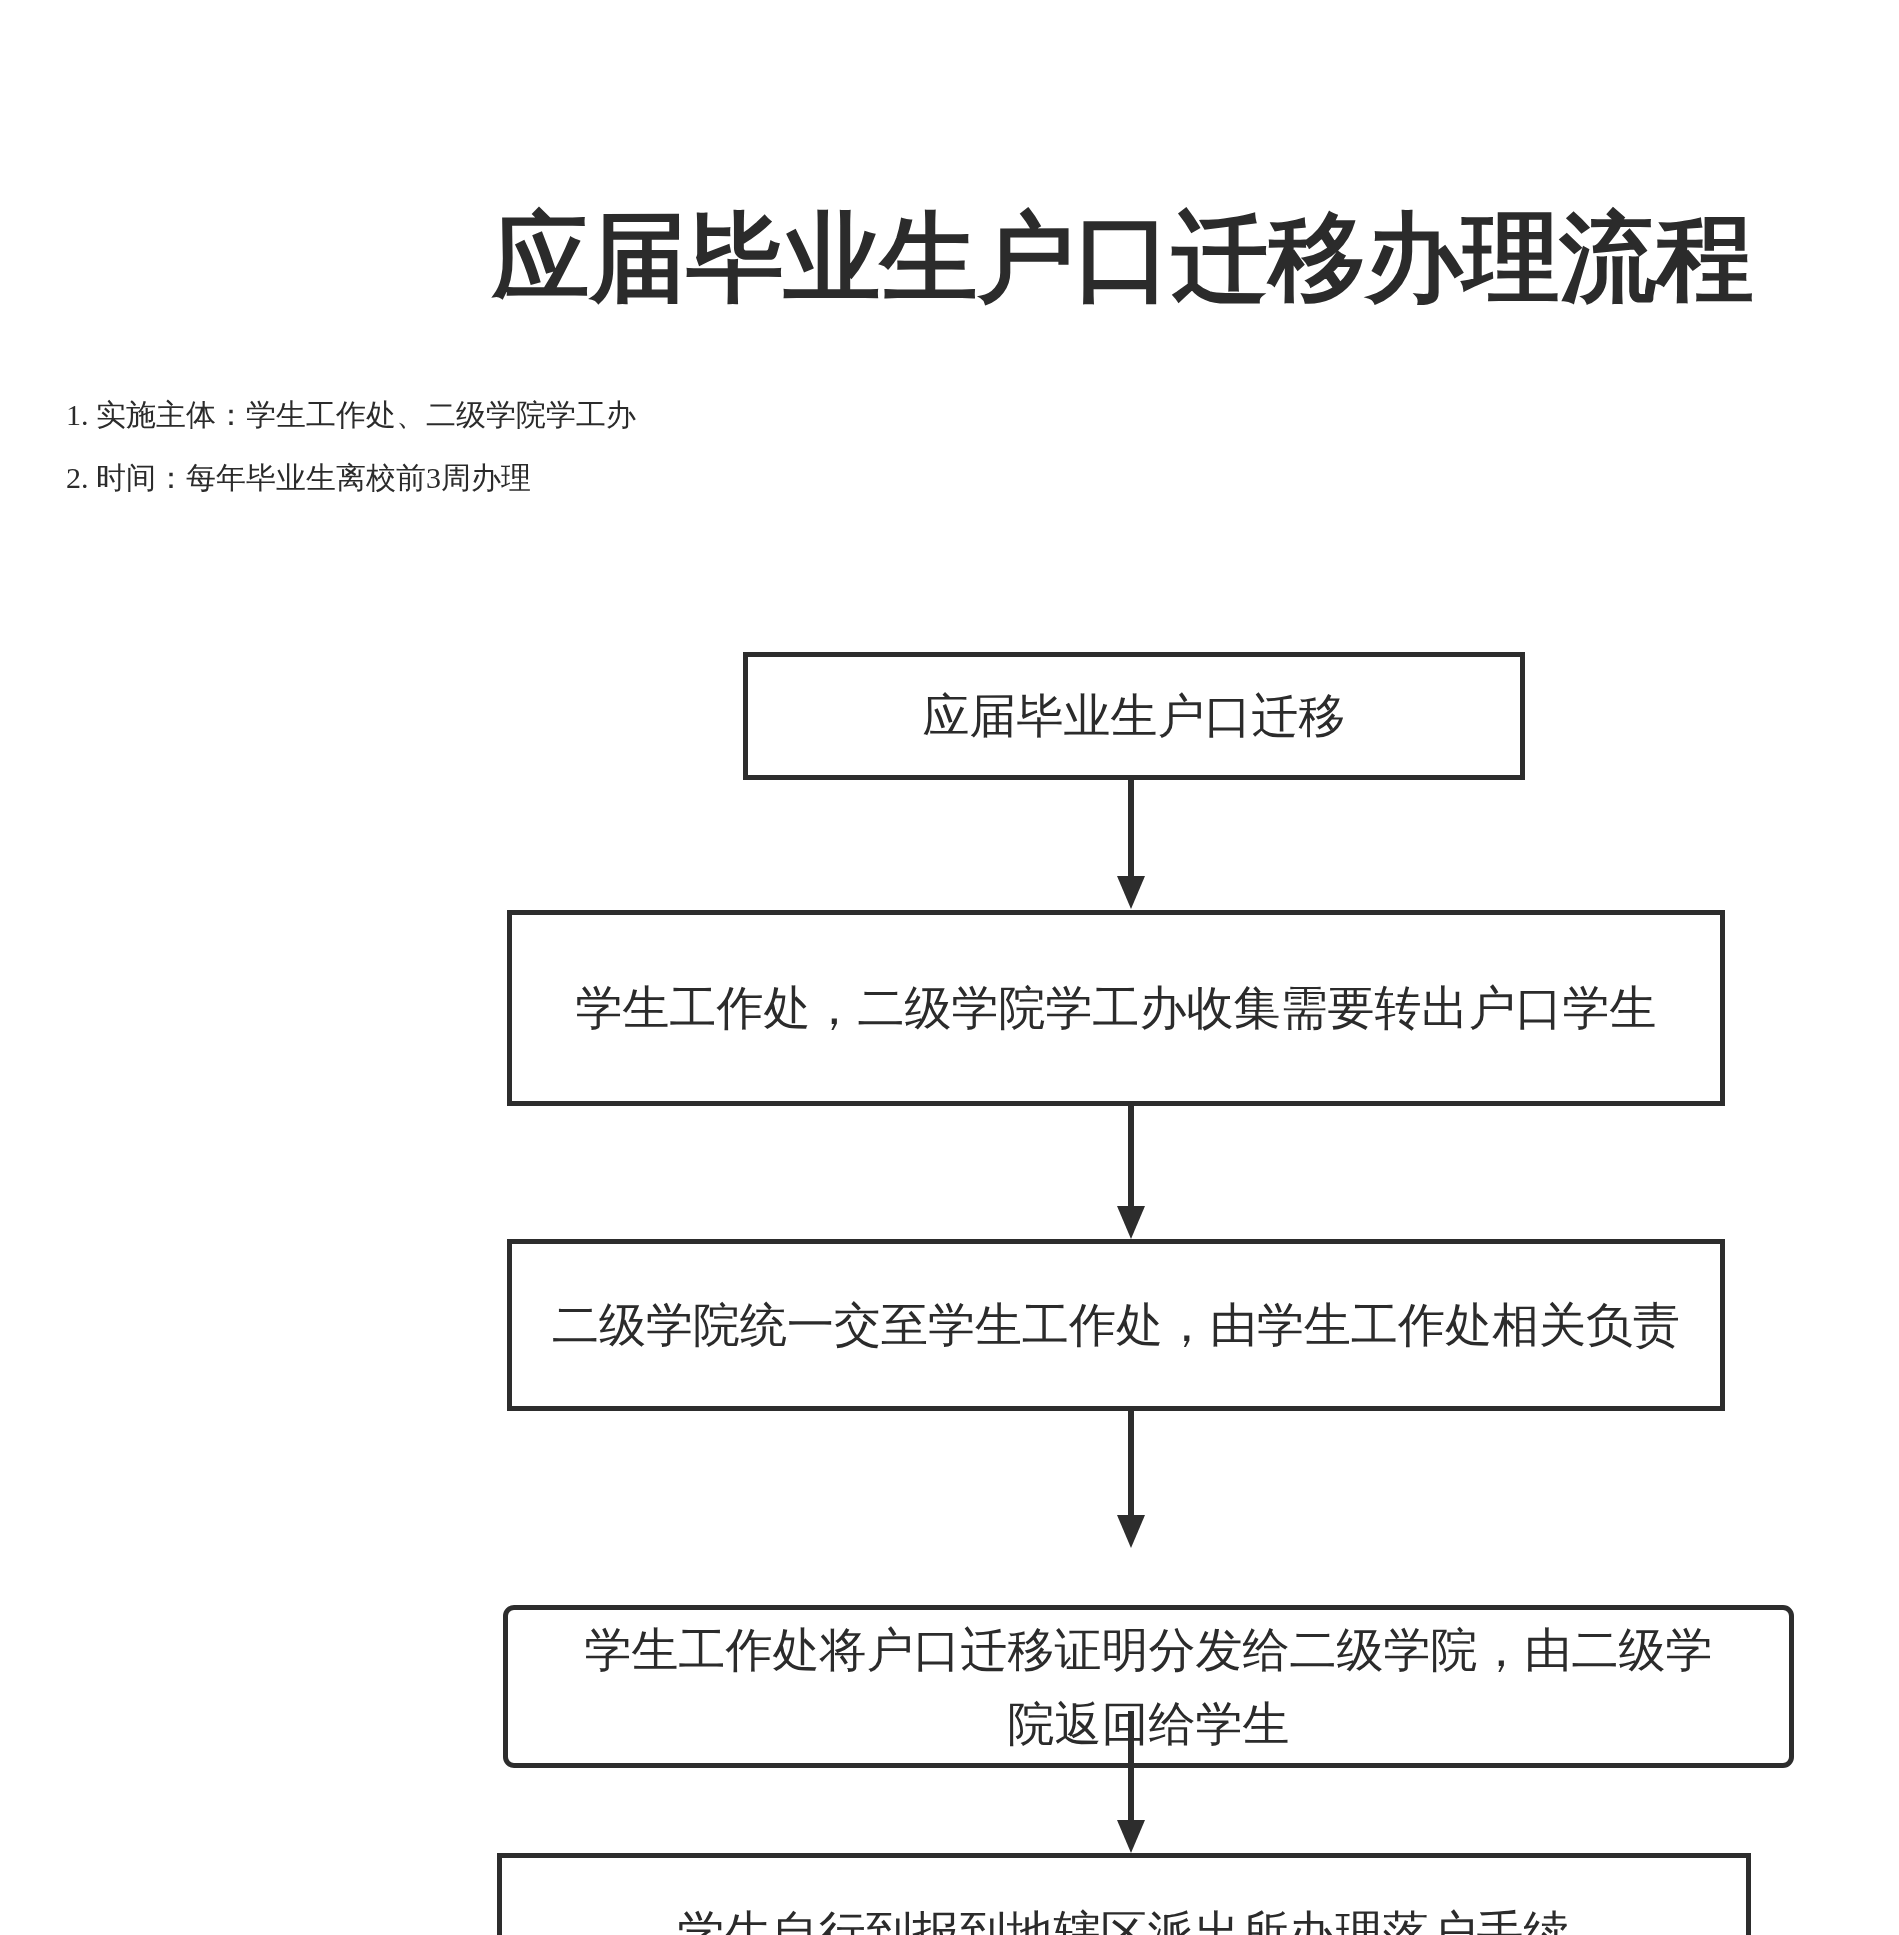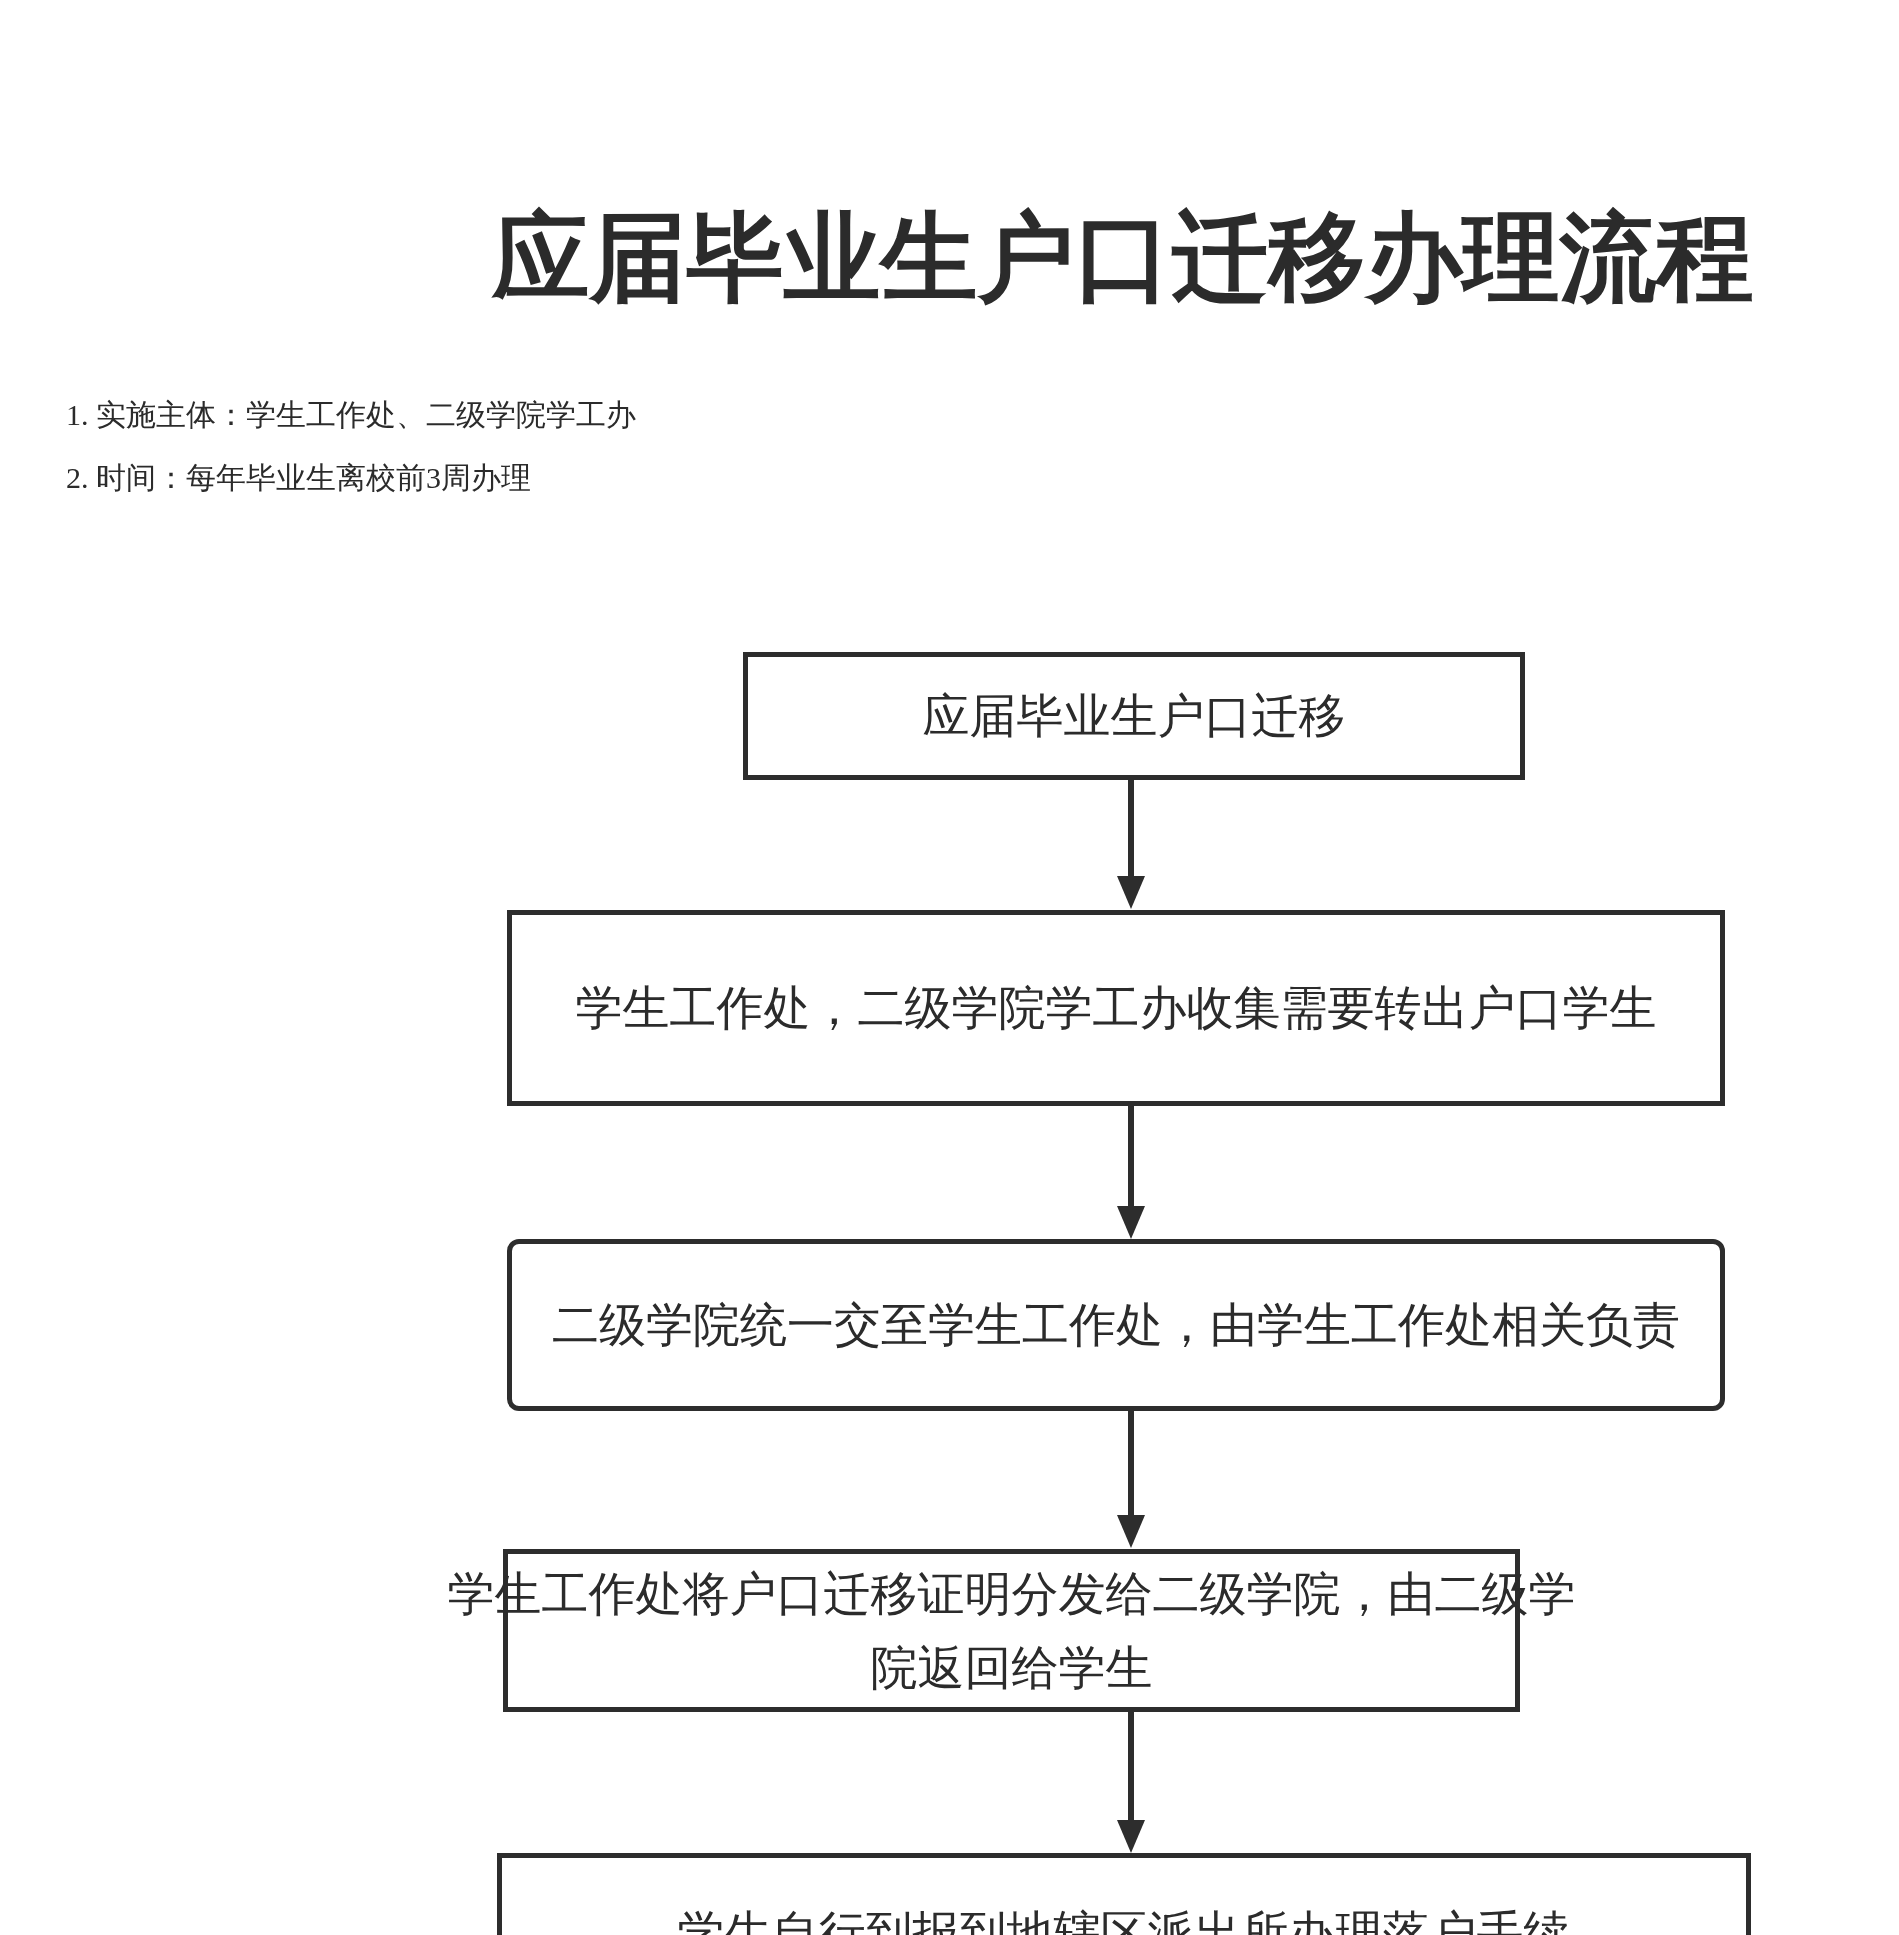--- a/index.html
+++ b/index.html
@@ -51,22 +51,22 @@
     text-align: center;
   }
   .box .line {
     font-size: 47px;
     line-height: 74px;
     white-space: nowrap;
   }
 
   .box1 { left: 743px; top: 652px; width: 782px; height: 128px; font-family: Liberation Serif, serif; }
   .box2 { left: 507px; top: 910px; width: 1218px; height: 196px; }
-  .box3 { left: 507px; top: 1239px; width: 1218px; height: 172px; border-radius: 12px; }
-  .box4 { left: 503px; top: 1549px; width: 1017px; height: 163px; }
+  .box3 { left: 507px; top: 1239px; width: 1218px; height: 172px; }
+  .box4 { left: 503px; top: 1605px; width: 1291px; height: 163px; border-radius: 11px; }
   .box5 { left: 497px; top: 1853px; width: 1254px; height: 159px; }
 
   .arrow {
     position: absolute;
     left: 1117px;
     width: 28px;
     display: flex;
     flex-direction: column;
     align-items: center;
   }

